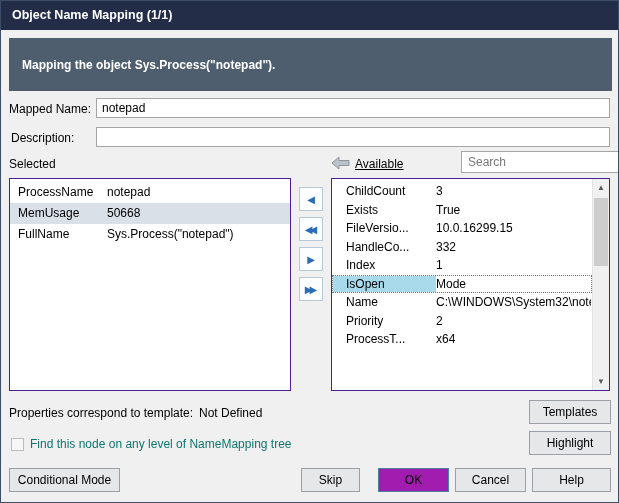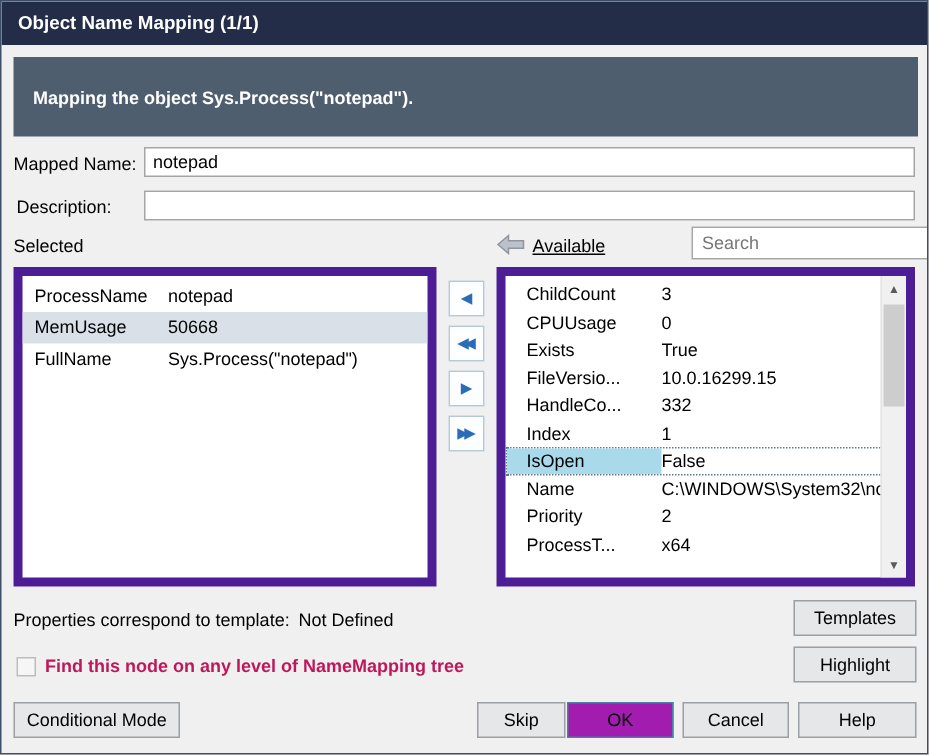--- a/index.html
+++ b/index.html
@@ -34,21 +34,21 @@
   .searchwrap input {
     width:100%; height:100%; border:1px solid #a5a5a5; background:#fff;
     padding:0 22px 0 6px; font-family:inherit; font-size:12px; outline:none;
   }
   .searchwrap input::placeholder { color:#777; opacity:1; }
   .searchicon { position:absolute; right:5px; top:4px; width:14px; height:14px; }
   .backarrow { position:absolute; left:330px; top:155px; width:19px; height:14px; }
   .underl { text-decoration:underline; }
 
   .list {
-    position:absolute; background:#fff; border:6px solid #4c1d95;
+    position:absolute; background:#fff; border:1px solid #4c1d95;
     padding-top:3px; overflow:hidden;
   }
   #selectedList { left:8px; top:177px; width:282px; height:213px; }
   #availableList { left:330px; top:177px; width:279px; height:213px; }
 
   .selrow { height:21px; line-height:21px; display:flex; }
   .selrow.selected { background:#d9e0e8; }
   .selname { width:97px; padding-left:8px; }
   .selval { flex:1; white-space:nowrap; overflow:hidden; }
 
@@ -87,21 +87,21 @@
     position:absolute; height:24px;
     background:#e6e7e8; border:1px solid #9aa0a6; color:#000;
     font-family:inherit; font-size:12px; cursor:default;
   }
   .btn.default { background:#a21caf; border:1px solid #4d7f9e; }
 
   .checkbox {
     position:absolute; left:10px; top:437px; width:13px; height:13px;
     border:1px solid #bcbcbc; background:#f6f6f6;
   }
-  .disabledlabel { color:#be185d;font-weight:bold; }
+  .disabledlabel { color:#0f766e; }
 </style>
 </head>
 <body>
 
 <div class="titlebar">
   <span>Object Name Mapping (1/1)</span>
 </div>
 
 <div class="banner">
   <span>Mapping the object Sys.Process("notepad").</span>
@@ -156,42 +156,38 @@
   <span class="dbl">▶▶</span>
 </button>
 
 <div class="list" id="availableList">
   <div class="avrows">
     <div class="avrow">
       <span class="avname">ChildCount</span>
       <span class="avval">3</span>
     </div>
     <div class="avrow">
-      <span class="avname">CPUUsage</span>
-      <span class="avval">0</span>
-    </div>
-    <div class="avrow">
       <span class="avname">Exists</span>
       <span class="avval">True</span>
     </div>
     <div class="avrow">
       <span class="avname">FileVersio...</span>
       <span class="avval">10.0.16299.15</span>
     </div>
     <div class="avrow">
       <span class="avname">HandleCo...</span>
       <span class="avval">332</span>
     </div>
     <div class="avrow">
       <span class="avname">Index</span>
       <span class="avval">1</span>
     </div>
     <div class="avrow focused">
       <span class="avname">IsOpen</span>
-      <span class="avval">False</span>
+      <span class="avval">Mode</span>
     </div>
     <div class="avrow">
       <span class="avname">Name</span>
       <span class="avval">C:\WINDOWS\System32\note...</span>
     </div>
     <div class="avrow">
       <span class="avname">Priority</span>
       <span class="avval">2</span>
     </div>
     <div class="avrow">
@@ -212,16 +208,16 @@
 
 <span class="lbl" style="left:8px; top:402px;">Properties correspond to template:</span>
 <span class="lbl" style="left:198px; top:402px;">Not Defined</span>
 <button class="btn" style="left:528px; top:399px; width:82px;">Templates</button>
 
 <span class="checkbox"></span>
 <span class="lbl disabledlabel" style="left:29px; top:433px;">Find this node on any level of NameMapping tree</span>
 <button class="btn" style="left:528px; top:430px; width:82px;">Highlight</button>
 
 <button class="btn" style="left:8px; top:467px; width:111px;">Conditional Mode</button>
-<button class="btn" style="left:300px; top:467px; width:59px;margin-left:17px;">Skip</button>
+<button class="btn" style="left:300px; top:467px; width:59px;">Skip</button>
 <button class="btn default" style="left:377px; top:467px; width:71px;">OK</button>
 <button class="btn" style="left:454px; top:467px; width:71px;">Cancel</button>
 <button class="btn" style="left:531px; top:467px; width:79px;">Help</button>
 
 </body></html>

